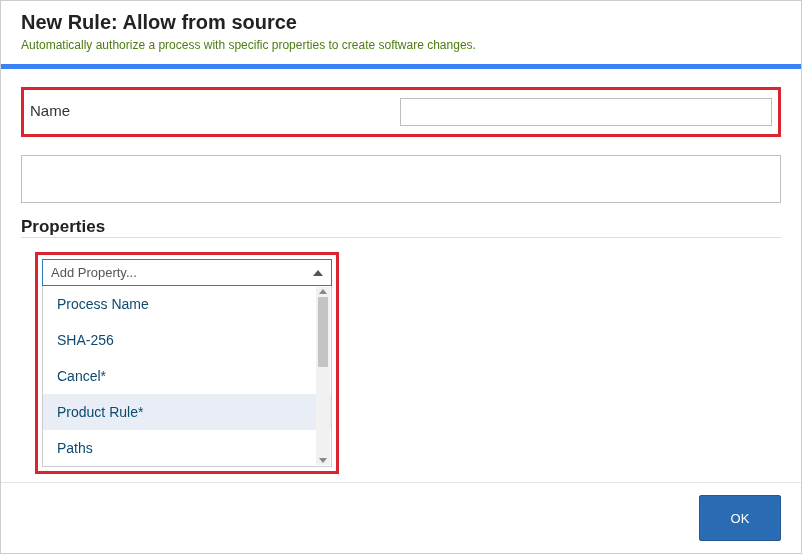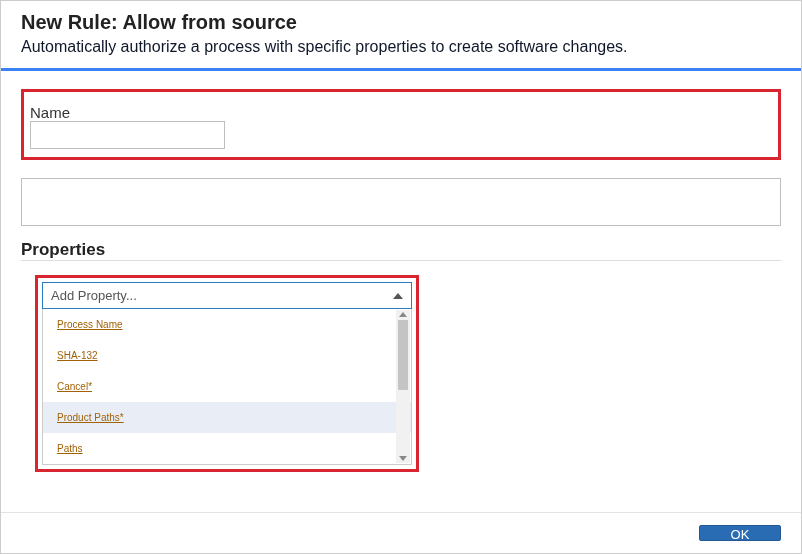--- a/index.html
+++ b/index.html
@@ -9,48 +9,47 @@
     background: #fff;
     color: #333;
     width: 802px;
     height: 554px;
     border: 1px solid #ccc;
     display: flex;
     flex-direction: column;
   }
   .header {
     padding: 10px 20px 12px 20px;
-    border-bottom: 3px solid #3b82f6;
+    border-bottom: 5px solid #3b82f6;
   }
   .header h1 {
     margin: 0;
     font-size: 20px;
     font-weight: 600;
     color: #222;
   }
   .header p {
     margin: 4px 0 0 0;
-    font-size: 16px;
-    color: #0f172a;
+    font-size: 12px;
+    color: #4d7c0f;
   }
   .form-area {
     padding: 18px 20px 0 20px;
     flex: 1;
     overflow: hidden;
   }
   .row {
     display: flex;
     align-items: flex-start;
     margin-bottom: 14px;
   }
   .row.highlight {
     border: 3px solid #d8252f;
     padding: 8px 6px;
     margin-bottom: 18px;
-    flex-direction: column;
   }
   .row .label {
     width: 370px;
     font-size: 15px;
     color: #333;
     padding-top: 4px;
   }
   .row input[type="text"], .row textarea {
     flex: 1;
     border: 1px solid #bfbfbf;
@@ -67,21 +66,21 @@
     color: #222;
     margin: 6px 0 0 0;
   }
   hr.sep {
     border: none;
     border-top: 1px solid #ddd;
     margin: 0 0 14px 0;
   }
   .dropdown-wrap {
     margin-left: 14px;
-    width: 384px;
+    width: 304px;
     border: 3px solid #d8252f;
     padding: 4px;
   }
   .dropdown-header {
     border: 1px solid #2a7abf;
     display: flex;
     align-items: center;
     justify-content: space-between;
     padding: 5px 8px;
     font-size: 13px;
@@ -96,25 +95,24 @@
     border-bottom: 6px solid #555;
   }
   .dropdown-list {
     border: 1px solid #ccc;
     border-top: none;
     position: relative;
     background: #fff;
   }
   .dropdown-list .item {
     padding: 10px 14px;
-    font-size: 10px;
-    color: #a16207;
+    font-size: 14px;
+    color: #0c4a6e;
     cursor: pointer;
     position: relative;
-    text-decoration: underline;
   }
   .dropdown-list .item.hovered {
     background: #e9eef6;
   }
   .scrollbar {
     position: absolute;
     right: 1px;
     top: 1px;
     bottom: 1px;
     width: 14px;
@@ -141,21 +139,21 @@
   .scrollbar .arr.down { border-top: 5px solid #888; margin-bottom: 2px; }
   .footer {
     border-top: 1px solid #e3e3e3;
     padding: 12px 20px;
     display: flex;
     justify-content: flex-end;
     gap: 10px;
   }
   .btn {
     min-width: 82px;
-    height: 16px;
+    height: 46px;
     font-size: 13px;
     border: 1px solid #bbb;
     background: #f5f5f5;
     color: #555;
     cursor: pointer;
     border-radius: 2px;
   }
   .btn.primary {
     background: #2a6cb3;
     border-color: #235a96;
@@ -184,23 +182,23 @@
   <div class="section-title">Properties</div>
   <hr class="sep">
 
   <div class="dropdown-wrap">
     <div class="dropdown-header">
       <span>Add Property...</span>
       <span class="triangle"></span>
     </div>
     <div class="dropdown-list">
       <div class="item">Process Name</div>
-      <div class="item">SHA-132</div>
+      <div class="item">SHA-256</div>
       <div class="item">Cancel*</div>
-      <div class="item hovered">Product Paths*</div>
+      <div class="item hovered">Product Rule*</div>
       <div class="item">Paths</div>
       <div class="scrollbar">
         <div class="arr up"></div>
         <div class="thumb"></div>
         <div class="arr down"></div>
       </div>
     </div>
   </div>
 
 </div>

